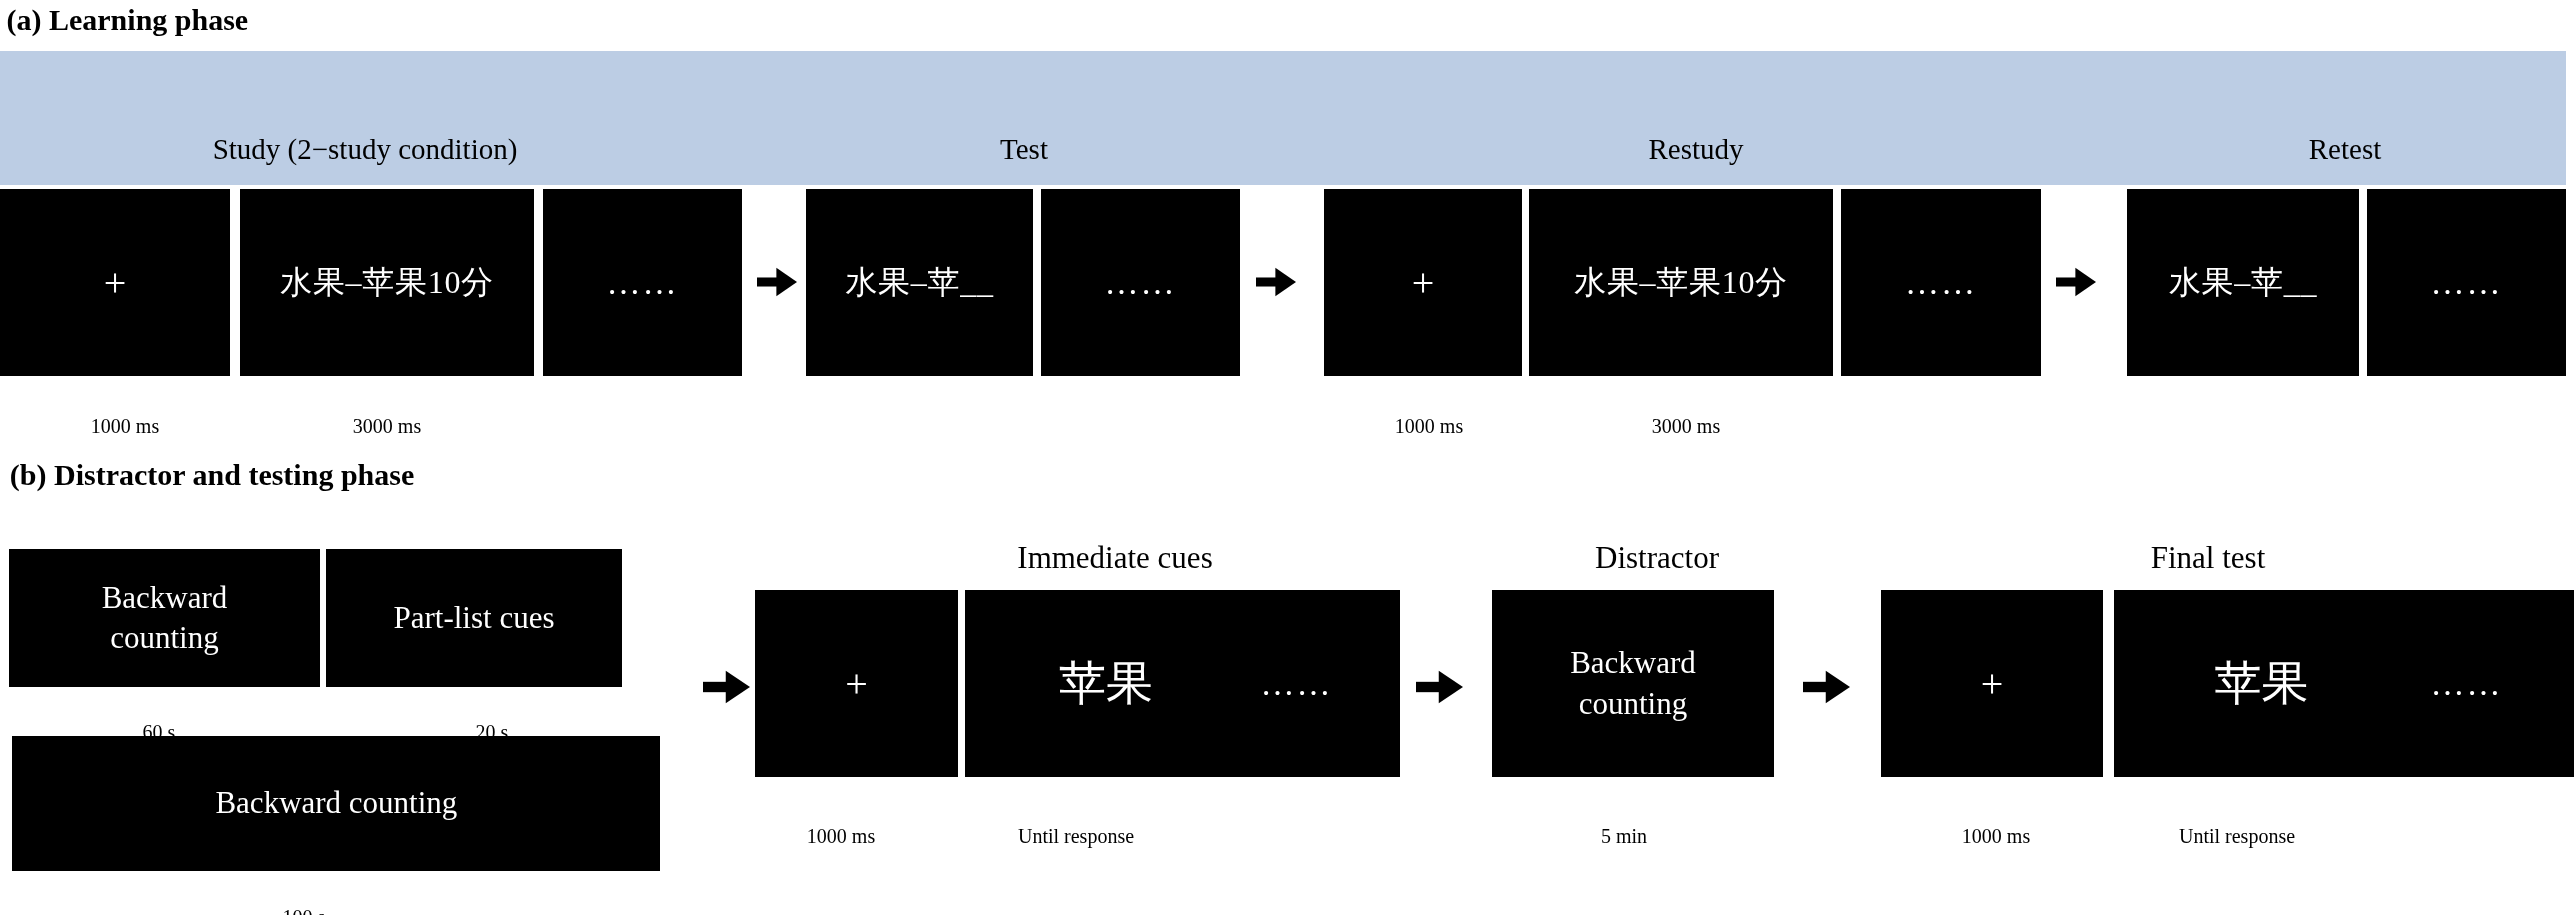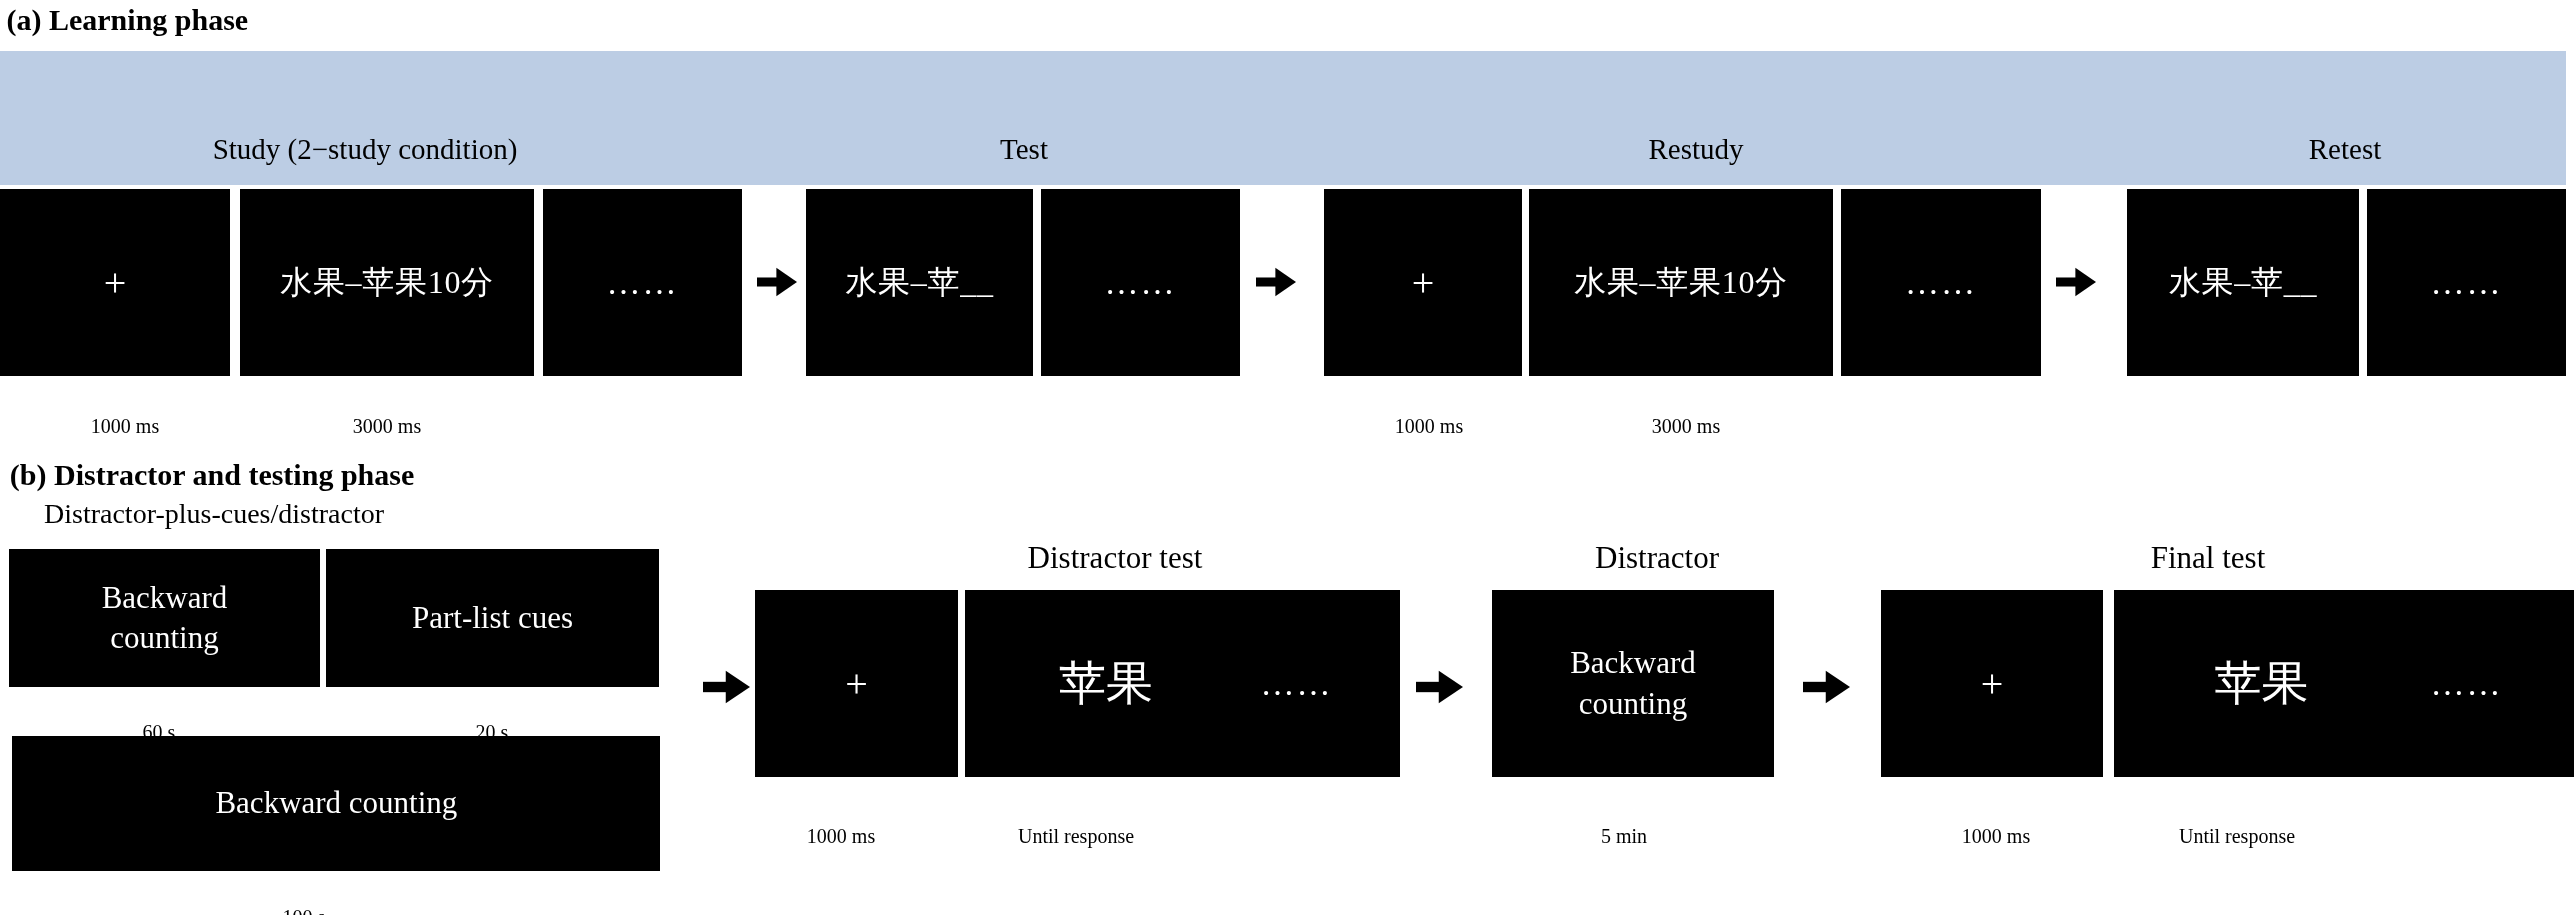--- a/index.html
+++ b/index.html
@@ -69,38 +69,37 @@
 
   <div class="screen cn" style="left:2127px;top:189px;width:232px;height:187px;">水果–苹__</div>
   <div class="screen dots" style="left:2367px;top:189px;width:199px;height:187px;">……</div>
 
   <div class="t-label" style="left:125px;top:387px;">1000 ms</div>
   <div class="t-label" style="left:387px;top:387px;">3000 ms</div>
   <div class="t-label" style="left:1429px;top:387px;">1000 ms</div>
   <div class="t-label" style="left:1686px;top:387px;">3000 ms</div>
 
   <div class="sec-title" style="left:9.8px;top:458px;">(b) Distractor and testing phase</div>
-  <div class="subtitle" style="left:44px;top:498px;">Distractor-plus-cues/distractor</div>
 
   <div class="screen en" style="left:9px;top:549px;width:311px;height:138px;">Backward
 counting</div>
-  <div class="screen en" style="left:326px;top:549px;width:333px;height:138px;">Part-list cues</div>
+  <div class="screen en" style="left:326px;top:549px;width:296px;height:138px;">Part-list cues</div>
   <div class="t-label" style="left:159px;top:693px;">60 s</div>
   <div class="t-label" style="left:492px;top:693px;">20 s</div>
   <div class="screen en" style="left:12.4px;top:736px;width:648px;height:135px;">Backward counting</div>
   <div class="t-label" style="left:304px;top:878px;">100 s</div>
 
   <div class="arrow" style="left:703px;top:670px;">
     <svg width="47" height="34" viewBox="0 0 62 46" preserveAspectRatio="none" fill="#000">
         <rect x="0" y="16" width="33" height="14"></rect>
         <polygon points="30,1 62,23 30,45"></polygon>
       </svg>
   </div>
 
-  <div class="g-title" style="left:1115px;top:540px;">Distractor test</div>
+  <div class="g-title" style="left:1115px;top:540px;">Immediate cues</div>
   <div class="screen fix" style="left:755px;top:590px;width:203px;height:187px;">+</div>
   <div class="screen cn-big" style="left:965px;top:590px;width:226px;height:187px;">苹果</div>
   <div class="screen dots" style="left:1193px;top:590px;width:207px;height:187px;">……</div>
   <div class="t-label" style="left:841px;top:797px;">1000 ms</div>
   <div class="t-label" style="left:1076px;top:797px;">Until response</div>
 
   <div class="arrow" style="left:1416px;top:670px;">
     <svg width="47" height="34" viewBox="0 0 62 46" preserveAspectRatio="none" fill="#000">
         <rect x="0" y="16" width="33" height="14"></rect>
         <polygon points="30,1 62,23 30,45"></polygon>

